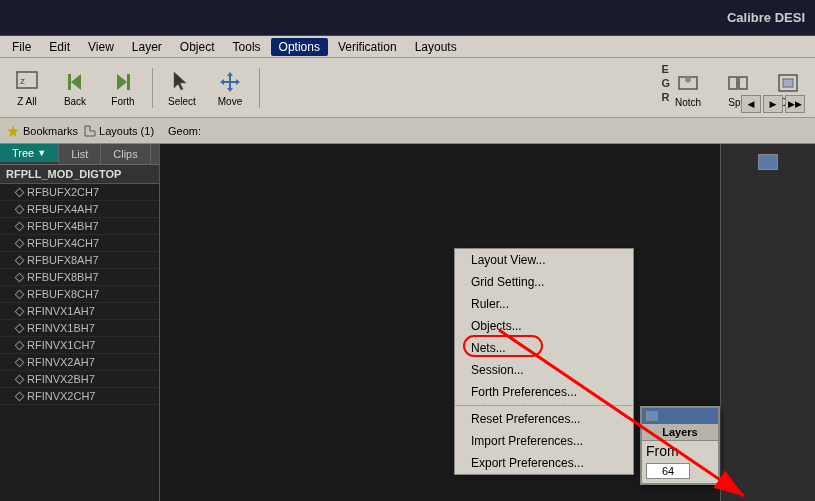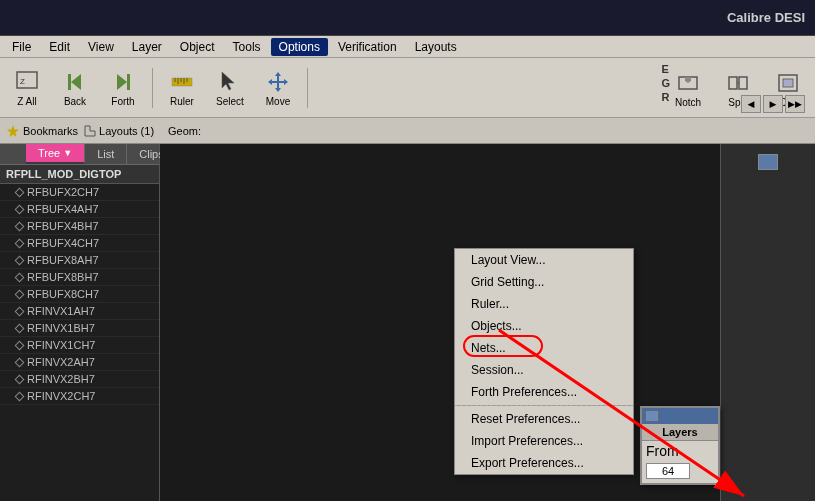--- a/index.html
+++ b/index.html
@@ -143,24 +143,23 @@
       padding: 3px 12px;
       cursor: pointer;
       font-size: 11px;
       color: #ccc;
       border-right: 1px solid #666;
       display: flex;
       align-items: center;
       gap: 3px;
     }
     .panel-tab.active {
-      background: #ec4899;
+      background: #0f766e;
       color: #fff;
       border-bottom: 2px solid #3a3a3a;
-      margin-left: 26px;
     }
 
     
     #tree-content {
       flex: 1;
       overflow: hidden;
       background: #1e1e1e;
       color: #ccc;
       font-size: 11px;
     }
@@ -390,33 +389,20 @@
       <svg class="icon-svg" viewBox="0 0 24 24">
         <polygon points="6,4 16,12 6,20" fill="#5a8a3a"></polygon>
         <rect x="16" y="4" width="3" height="16" fill="#5a8a3a"></rect>
       </svg>
     </div>
     <span>Forth</span>
   </div>
 
   <div class="toolbar-separator"></div>
 
-  <div class="toolbar-btn">
-    <div class="icon-area">
-      <svg class="icon-svg" viewBox="0 0 24 24">
-        <rect x="2" y="8" width="20" height="8" fill="#c8a800" stroke="#888" stroke-width="0.5"></rect>
-        <line x1="5" y1="8" x2="5" y2="12" stroke="#555" stroke-width="1"></line>
-        <line x1="8" y1="8" x2="8" y2="14" stroke="#555" stroke-width="1"></line>
-        <line x1="11" y1="8" x2="11" y2="12" stroke="#555" stroke-width="1"></line>
-        <line x1="14" y1="8" x2="14" y2="14" stroke="#555" stroke-width="1"></line>
-        <line x1="17" y1="8" x2="17" y2="12" stroke="#555" stroke-width="1"></line>
-      </svg>
-    </div>
-    <span>Ruler</span>
-  </div>
 
   <div class="toolbar-btn">
     <div class="icon-area">
       <svg class="icon-svg" viewBox="0 0 24 24">
         <polygon points="4,2 4,18 8,14 11,20 13,19 10,13 16,13" fill="#333" stroke="#555" stroke-width="0.5"></polygon>
       </svg>
     </div>
     <span>Select</span>
   </div>
 

